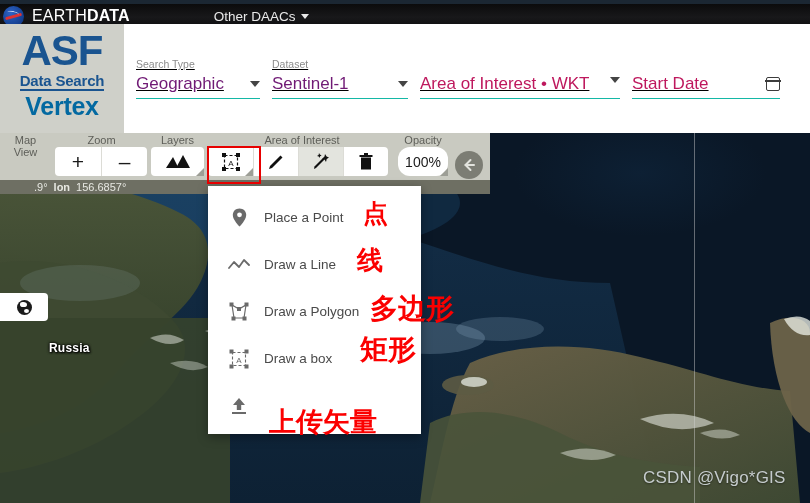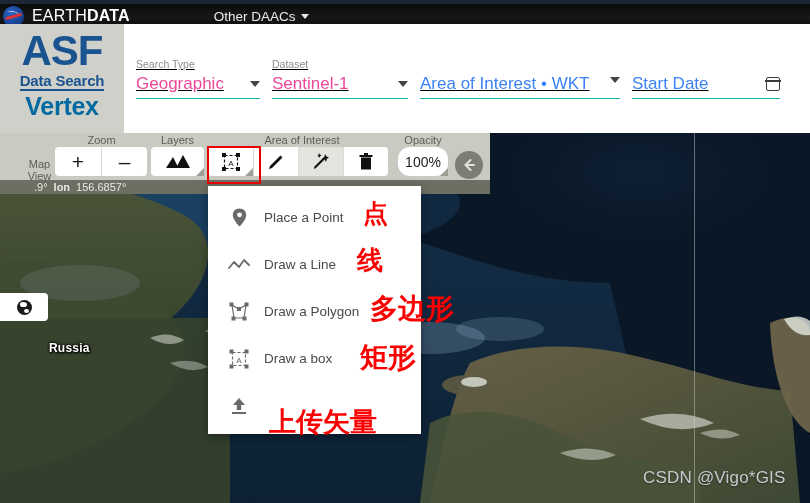--- a/index.html
+++ b/index.html
@@ -75,22 +75,22 @@
   .field{
     position:relative; display:flex; flex-direction:column; justify-content:flex-end;
     border-bottom:1px solid #14b8a6; margin-left:12px; padding-bottom:4px;text-decoration:underline;
   }
   .field .label{
     font-size:10.5px; color:#8b8b8b; margin-bottom:4px; white-space:nowrap;
   }
   .field .valrow{
     display:flex; align-items:center; justify-content:space-between; gap:8px;
   }
-  .field .value{ font-size:17px; color:#ec4899; white-space:nowrap; }
-  .field .value.placeholder{ color:#3b82f6; }
+  .field .value{ font-size:17px; color:#701a75; white-space:nowrap; }
+  .field .value.placeholder{ color:#be185d; }
   .sel-caret{
     width:0;height:0;border-left:5px solid transparent;border-right:5px solid transparent;
     border-top:6px solid #444;
   }
   #field-search-type{ width:124px; }
   #field-dataset{ width:136px; }
   #field-aoi{ width:200px; }
   #field-start{ width:148px; }
   #field-end{ width:120px; }
   .cal-icon{
@@ -137,21 +137,21 @@
   .tb-buttons{ display:flex; position:absolute; }
   .tb-btn{
     background:#fff; border:none; height:29px; display:flex; align-items:center;
     justify-content:center; position:relative; cursor:pointer; color:#1b1b1b;
   }
   .tb-btn.shaded{ background:#e3e4de; }
   .corner-tri{
     position:absolute; right:0; bottom:0; width:0;height:0;
     border-left:8px solid transparent; border-bottom:8px solid #9d9e96;
   }
-  #grp-mapview{ left:16px; width:47px;margin-top:24px; }
+  #grp-mapview{ left:2px; width:47px; }
   #grp-zoom{ left:55px; width:93px; }
   #btn-zoom-in{ width:46px; border-radius:4px 0 0 4px; font-size:21px; }
   #btn-zoom-out{ width:46px; border-radius:0 4px 4px 0; font-size:21px; border-left:1px solid #dcdcd6;}
   #grp-layers{ left:151px; width:53px; }
   #btn-layers{ width:53px; border-radius:4px; }
   #grp-aoi{ left:208px; width:188px; }
   #btn-aoi-box{ width:45px; border-radius:4px 0 0 4px; }
   #btn-aoi-pen{ width:45px; border-left:1px solid #dcdcd6; }
   #btn-aoi-wand{ width:45px; border-left:1px solid #dcdcd6; }
   #btn-aoi-trash{ width:45px; border-radius:0 4px 4px 0; border-left:1px solid #dcdcd6;}
@@ -206,21 +206,21 @@
     justify-content:center; color:#6a6a6a; margin-right:12px;
   }
   .menu-label{ font-size:13.5px; color:#4a4a4a; white-space:nowrap; }
   .cn-annot{
     position:absolute; color:#fb0000; font-weight:700; white-space:nowrap; z-index:35;
     font-family:"DejaVu Sans", sans-serif;
   }
   #cn-0{ left:363px; top:197px; font-size:25px; }
   #cn-1{ left:357px; top:243px; font-size:26px; }
   #cn-2{ left:370px; top:290px; font-size:28px; }
-  #cn-3{ left:360px; top:339px; font-size:28px; }
+  #cn-3{ left:360px; top:331px; font-size:28px; }
   #cn-4{ left:269px; top:404px; font-size:27px; }
 </style>
 </head>
 <body>
 
 <div id="earthdata-bar">
   <div id="nasa-logo"></div>
   <div id="earthdata-title"><span>EARTH</span><b>DATA</b></div>
   <div id="other-daacs">
     <span>Other DAACs</span>

